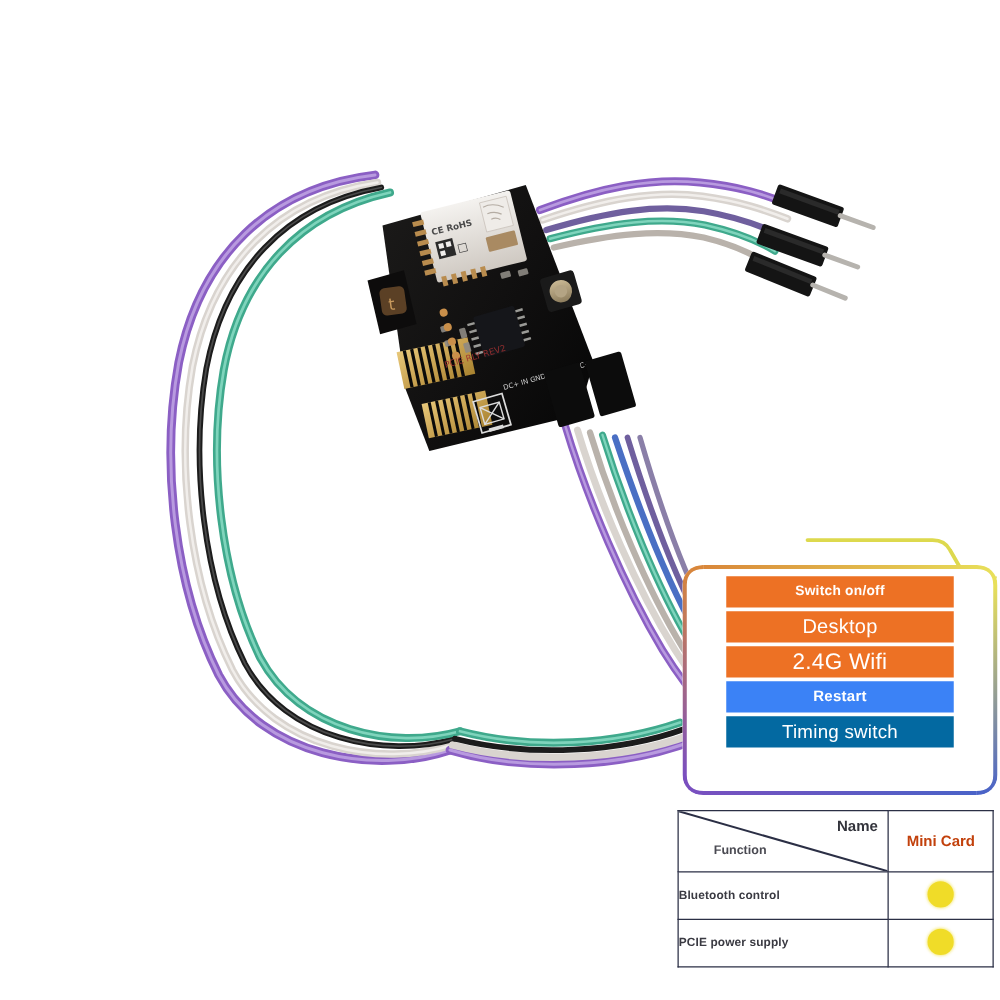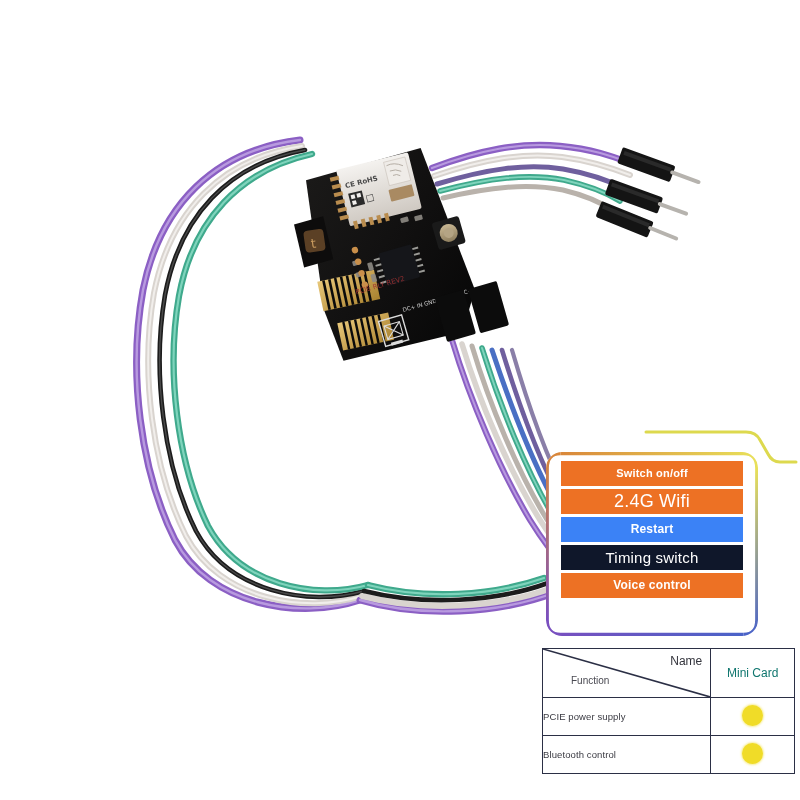--- a/index.html
+++ b/index.html
@@ -10,21 +10,21 @@
     overflow:hidden;
     position:relative;
   }
   #stage{position:absolute;left:0;top:0;width:800px;height:800px;}
   #photo{position:absolute;left:0;top:0;width:800px;height:800px;}
 
   
   .callout{
     position:absolute;
     left:546px;top:452px;
-    width:212px;height:184px;
+    width:252px;height:184px;
     border-radius:16px;
     background:#ffffff;
     box-sizing:border-box;
     padding:0;
   }
   .callout-border{
     position:absolute;left:0;top:0;width:100%;height:100%;
     border-radius:16px;
     pointer-events:none;
   }
@@ -61,38 +61,39 @@
     left:542px;top:648px;
     width:253px;
     border-collapse:collapse;
     font-size:9.5px;
     color:#2a2a33;
   }
   .spec-table td{
     border:1.6px solid #2b2f45;
     padding:0;
     vertical-align:middle;
+    font-weight:bold;
   }
   .hdr-cell{
     position:relative;
     height:48px;
     width:168px;
   }
   .hdr-name{
     position:absolute;right:8px;top:5px;
     font-size:12px;color:#33343c;
   }
   .hdr-func{
     position:absolute;left:28px;bottom:11px;
     font-size:10px;color:#4a4a52;
   }
   .hdr-diag{position:absolute;left:0;top:0;width:100%;height:100%;}
   .col-mini{
     width:83px;text-align:center;
-    font-size:12px;color:#0f766e;
+    font-size:12px;color:#c2410c;
   }
   .row-cell{height:37px;}
   .row-label{padding-left:16px;font-size:9.5px;color:#3a3a42;letter-spacing:.1px;}
   .dot-cell{text-align:center;}
   .dot{
     display:inline-block;
     width:21px;height:21px;border-radius:50%;
     background:#f0dc28;
     box-shadow:0 0 2px 1px rgba(240,220,40,.45);
   }
@@ -345,47 +346,47 @@
         </linearGradient>
       </defs>
       <path d="M16 1.6 H220 Q234.4 1.6 234.4 16" fill="none" stroke="url(#bTop)" stroke-width="3.2"></path>
       <path d="M234.4 16 V168 Q234.4 182.4 220 182.4" fill="none" stroke="url(#bRight)" stroke-width="3.2"></path>
       <path d="M220 182.4 H16 Q1.6 182.4 1.6 168" fill="none" stroke="url(#bBottom)" stroke-width="3.2"></path>
       <path d="M1.6 168 V16 Q1.6 1.6 16 1.6" fill="none" stroke="url(#bLeft)" stroke-width="3.2"></path>
     </svg>
 
     <div class="feature-list">
       <div class="feature-item s1" style="background: rgb(237, 113, 36);">Switch on/off</div>
+      <div class="feature-item s2" style="background: rgb(237, 113, 36);">Desktop</div>
       <div class="feature-item s3" style="background: rgb(237, 113, 36);">2.4G Wifi</div>
       <div class="feature-item s4" style="background: #3b82f6;">Restart</div>
-      <div class="feature-item s5" style="background: #0f172a;">Timing switch</div>
-      <div class="feature-item s6" style="background: rgb(237, 113, 36);">Voice control</div>
+      <div class="feature-item s5" style="background: #0369a1;">Timing switch</div>
     </div>
   </div>
 
   <table class="spec-table">
     <tbody>
         <tr>
       <td class="hdr-cell">
         <svg class="hdr-diag" viewBox="0 0 168 48" preserveAspectRatio="none">
           <line x1="0" y1="0" x2="168" y2="48" stroke="#2b2f45" stroke-width="1.6" vector-effect="non-scaling-stroke"></line>
         </svg>
         <span class="hdr-name">Name</span>
         <span class="hdr-func">Function</span>
       </td>
       <td class="col-mini">Mini Card</td>
     </tr>
     <tr>
-      <td class="row-cell row-label">PCIE power supply</td>
+      <td class="row-cell row-label">Bluetooth control</td>
       <td class="row-cell dot-cell">
         <span class="dot" style="background: rgb(240, 220, 40);"></span>
       </td>
     </tr>
     <tr>
-      <td class="row-cell row-label">Bluetooth control</td>
+      <td class="row-cell row-label">PCIE power supply</td>
       <td class="row-cell dot-cell">
         <span class="dot" style="background: rgb(240, 220, 40);"></span>
       </td>
     </tr>
   </tbody>
     </table>
 
 </div>
 
 </body></html>

